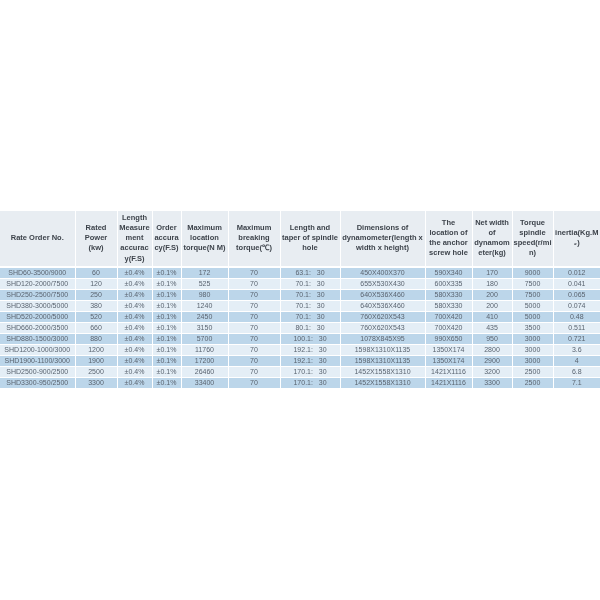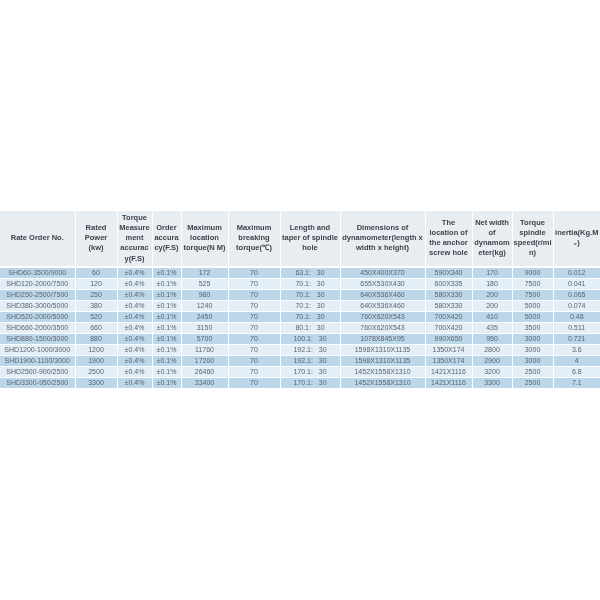--- a/index.html
+++ b/index.html
@@ -88,21 +88,21 @@
         <col class="c8">
       <col class="c9">
         <col class="c10">
         <col class="c11">
         <col class="c12">
     </colgroup>
     <thead>
       <tr>
           <th>Rate Order No.</th>
           <th>Rated Power (kw)</th>
-          <th>Torque Measurement accuracy(F.S)</th>
+          <th>Length Measurement accuracy(F.S)</th>
           <th>Order accuracy(F.S)</th>
           <th>Maximum location torque(N M)</th>
           <th>Maximum breaking torque(℃)</th>
           <th>Length and taper of spindle hole</th>
           <th>Dimensions of dynamometer(length x width x height)</th>
           <th>The location of the anchor screw hole</th>
           <th>Net width of dynamometer(kg)</th>
           <th>Torque spindle speed(r/min)</th>
           <th>inertia(Kg.M₂)</th>
         </tr>

